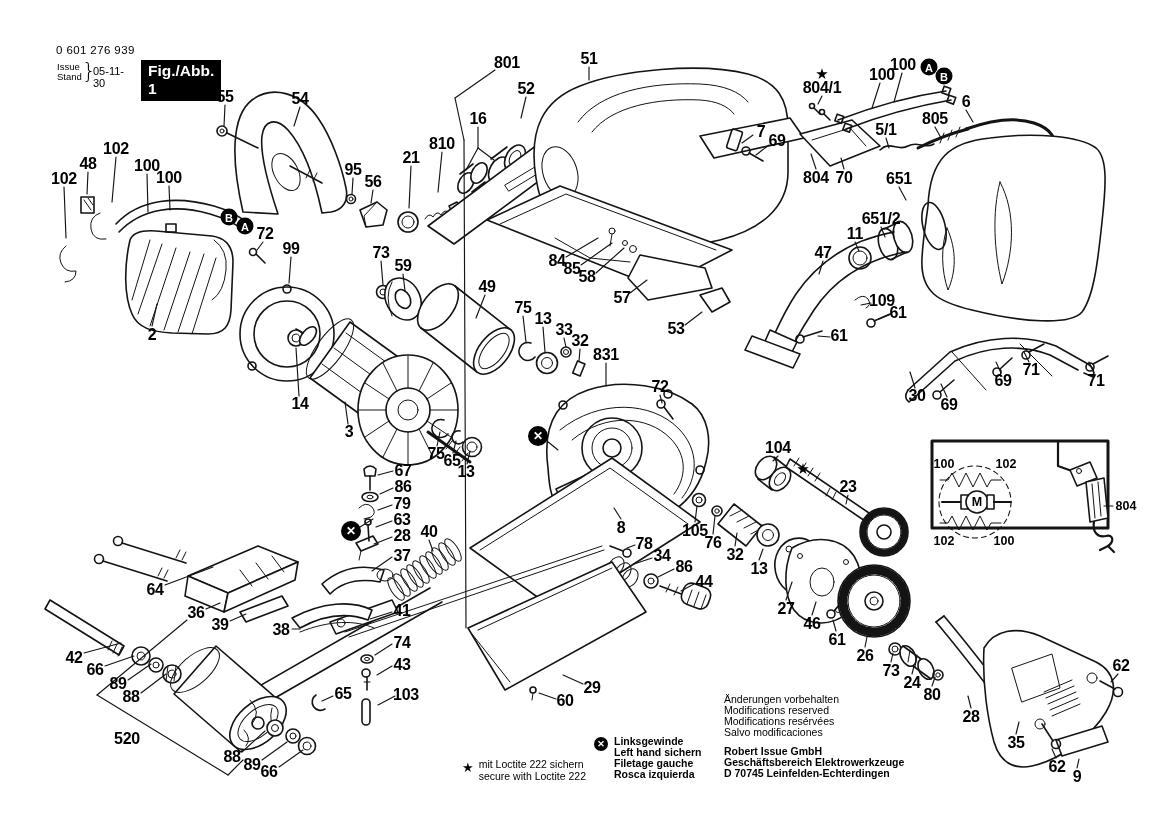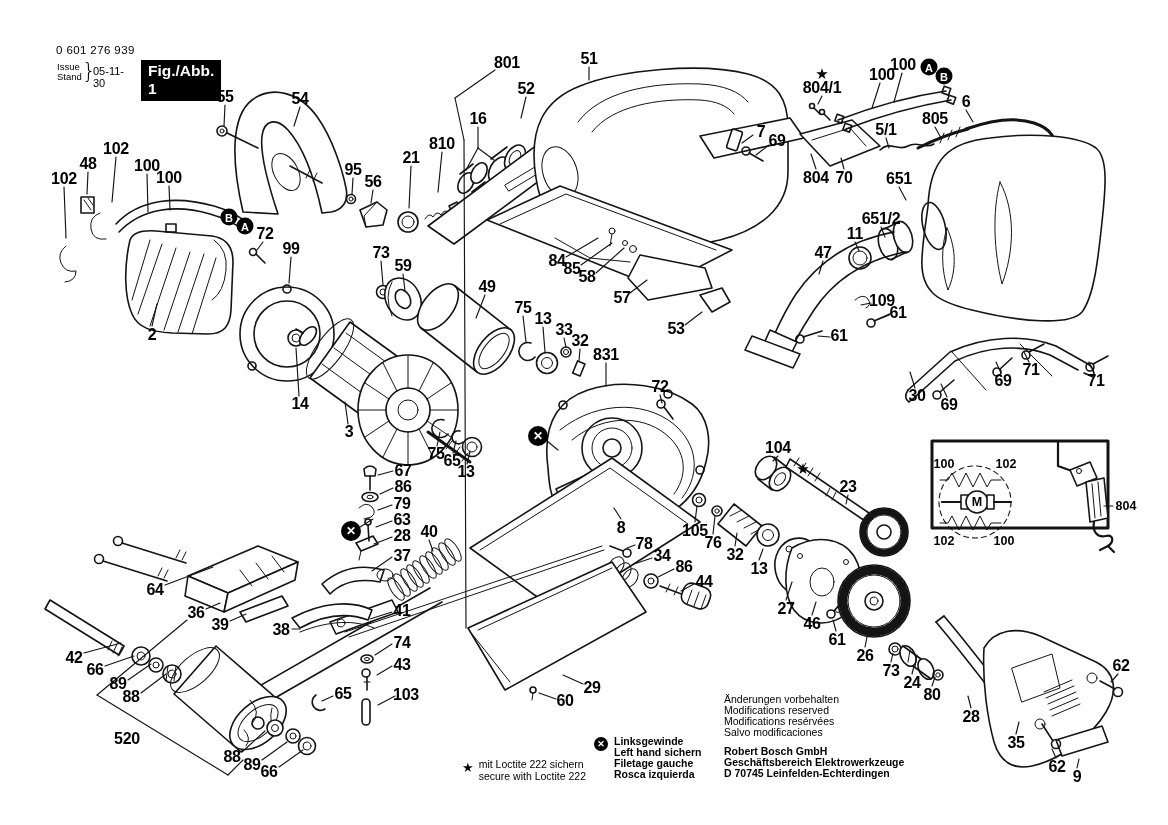--- a/index.html
+++ b/index.html
@@ -753,19 +753,19 @@
         </div>
   </div>
 
   <div class="legal">
         <div>Änderungen vorbehalten</div>
         <div>Modifications reserved</div>
         <div>Modifications resérvées</div>
         <div>Salvo modificaciones</div>
       </div>
   <div class="company">
-        <div>Robert Bosch GmbH</div>
+        <div>Robert Issue GmbH</div>
         <div>Geschäftsbereich Elektrowerkzeuge</div>
         <div>D 70745 Leinfelden-Echterdingen</div>
       </div>
 </div>
 
 </div>
 
 </body></html>

